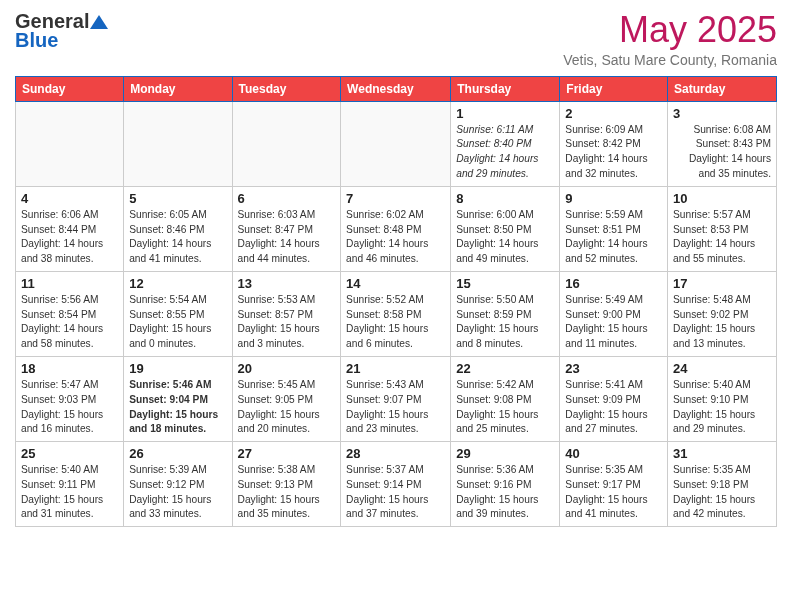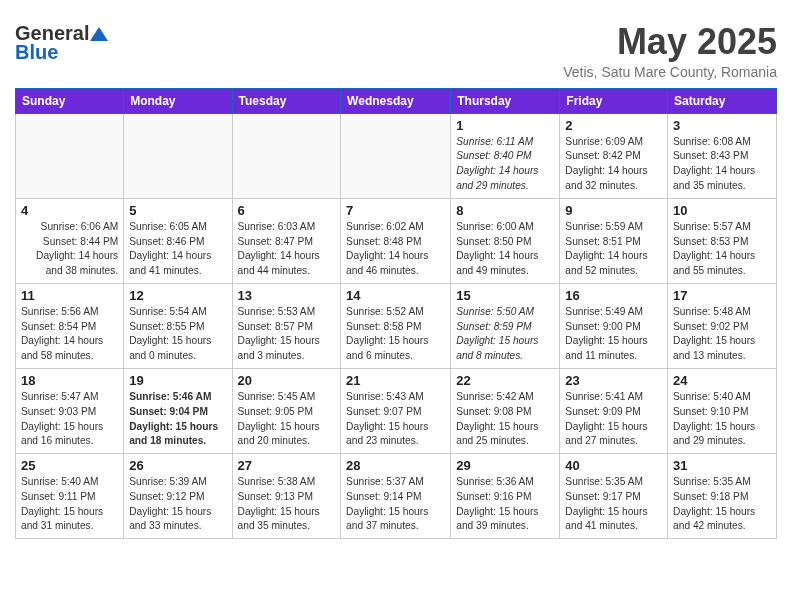--- a/index.html
+++ b/index.html
@@ -5,58 +5,58 @@
     * { box-sizing: border-box; margin: 0; padding: 0; }
     body {
       font-family: Arial, sans-serif;
       background: #fff;
       width: 792px;
       height: 612px;
       overflow: hidden;
     }
     .page {
       width: 792px;
-      padding: 22px 15px 10px 15px;
+      padding: 10px 15px 10px 15px;
     }
     .header-logo {
       display: flex;
       align-items: flex-start;
       justify-content: space-between;
     }
     .logo-area {
       display: flex;
       flex-direction: column;
       align-items: flex-start;
     }
     .logo-row {
       display: flex;
       align-items: center;
     }
     .title-area {
       text-align: right;
     }
     .cal-title {
       font-size: 36px;
-      font-weight: bold;
-      color: #404040;
+      font-weight: normal;
+      color: #be185d;
       line-height: 1.1;
     }
     .cal-subtitle {
       font-size: 14px;
       color: #737373;
       margin-top: 2px;
     }
     .calendar {
       width: 100%;
       border-collapse: collapse;
       margin-top: 8px;
       font-size: 11px;
     }
     .calendar thead tr th {
-      background: #6d28d9;
+      background: #ef4444;
       color: #fff;
       text-align: left;
       padding: 5px 6px;
       font-size: 12px;
       font-weight: bold;
       border: 1px solid #1565c0;
     }
     .calendar tbody tr td {
       border: 1px solid #ccc;
       vertical-align: top;
@@ -128,30 +128,30 @@
           </td>
           <td>
             <span class="day-num">2</span>
             <div class="day-detail" style="white-space: pre-line;">Sunrise: 6:09 AM
 Sunset: 8:42 PM
 Daylight: 14 hours
 and 32 minutes.</div>
           </td>
           <td>
             <span class="day-num">3</span>
-            <div class="day-detail" style="white-space: pre-line;">Sunrise: 6:08 AM
+            <div class="day-detail" style="white-space: pre-line; text-align: right;">Sunrise: 6:08 AM
 Sunset: 8:43 PM
 Daylight: 14 hours
 and 35 minutes.</div>
           </td>
         </tr>
         <tr>
           <td>
             <span class="day-num">4</span>
-            <div class="day-detail" style="white-space: pre-line; text-align: right;">Sunrise: 6:06 AM
+            <div class="day-detail" style="white-space: pre-line;">Sunrise: 6:06 AM
 Sunset: 8:44 PM
 Daylight: 14 hours
 and 38 minutes.</div>
           </td>
           <td>
             <span class="day-num">5</span>
             <div class="day-detail" style="white-space: pre-line;">Sunrise: 6:05 AM
 Sunset: 8:46 PM
 Daylight: 14 hours
 and 41 minutes.</div>
@@ -216,21 +216,21 @@
           </td>
           <td>
             <span class="day-num">14</span>
             <div class="day-detail" style="white-space: pre-line;">Sunrise: 5:52 AM
 Sunset: 8:58 PM
 Daylight: 15 hours
 and 6 minutes.</div>
           </td>
           <td>
             <span class="day-num">15</span>
-            <div class="day-detail" style="white-space: pre-line; font-style: italic;">Sunrise: 5:50 AM
+            <div class="day-detail" style="white-space: pre-line;">Sunrise: 5:50 AM
 Sunset: 8:59 PM
 Daylight: 15 hours
 and 8 minutes.</div>
           </td>
           <td>
             <span class="day-num">16</span>
             <div class="day-detail" style="white-space: pre-line;">Sunrise: 5:49 AM
 Sunset: 9:00 PM
 Daylight: 15 hours
 and 11 minutes.</div>

